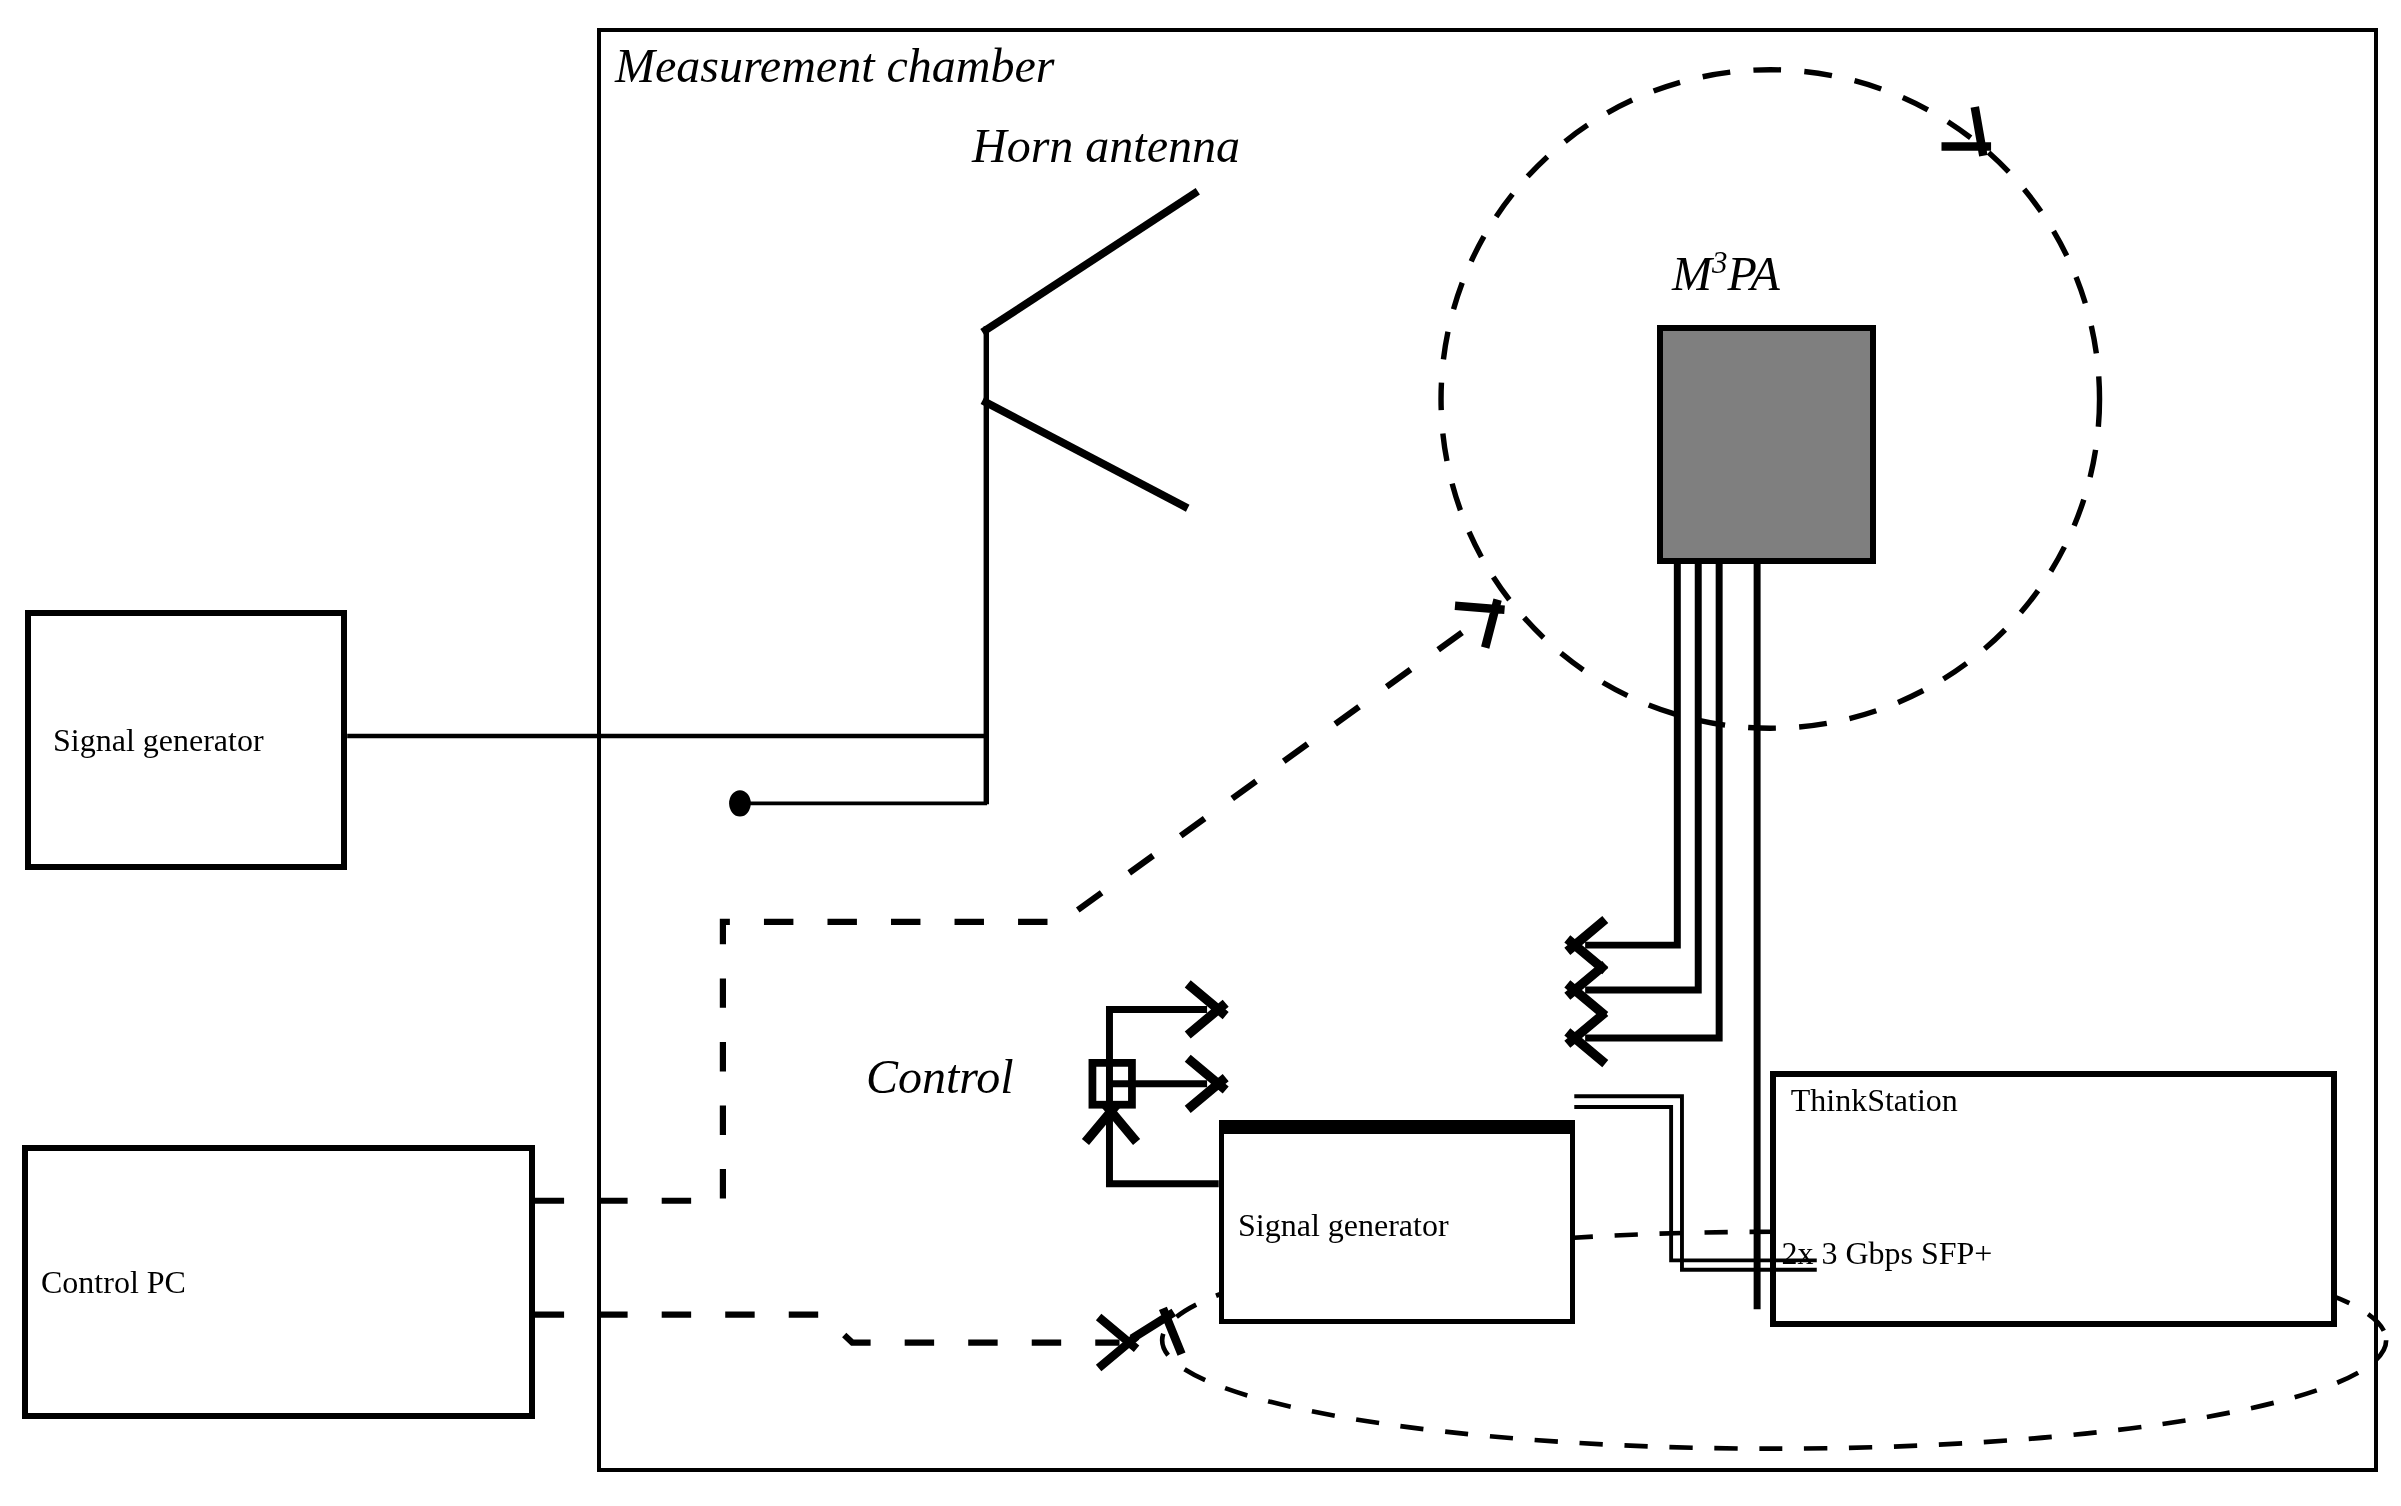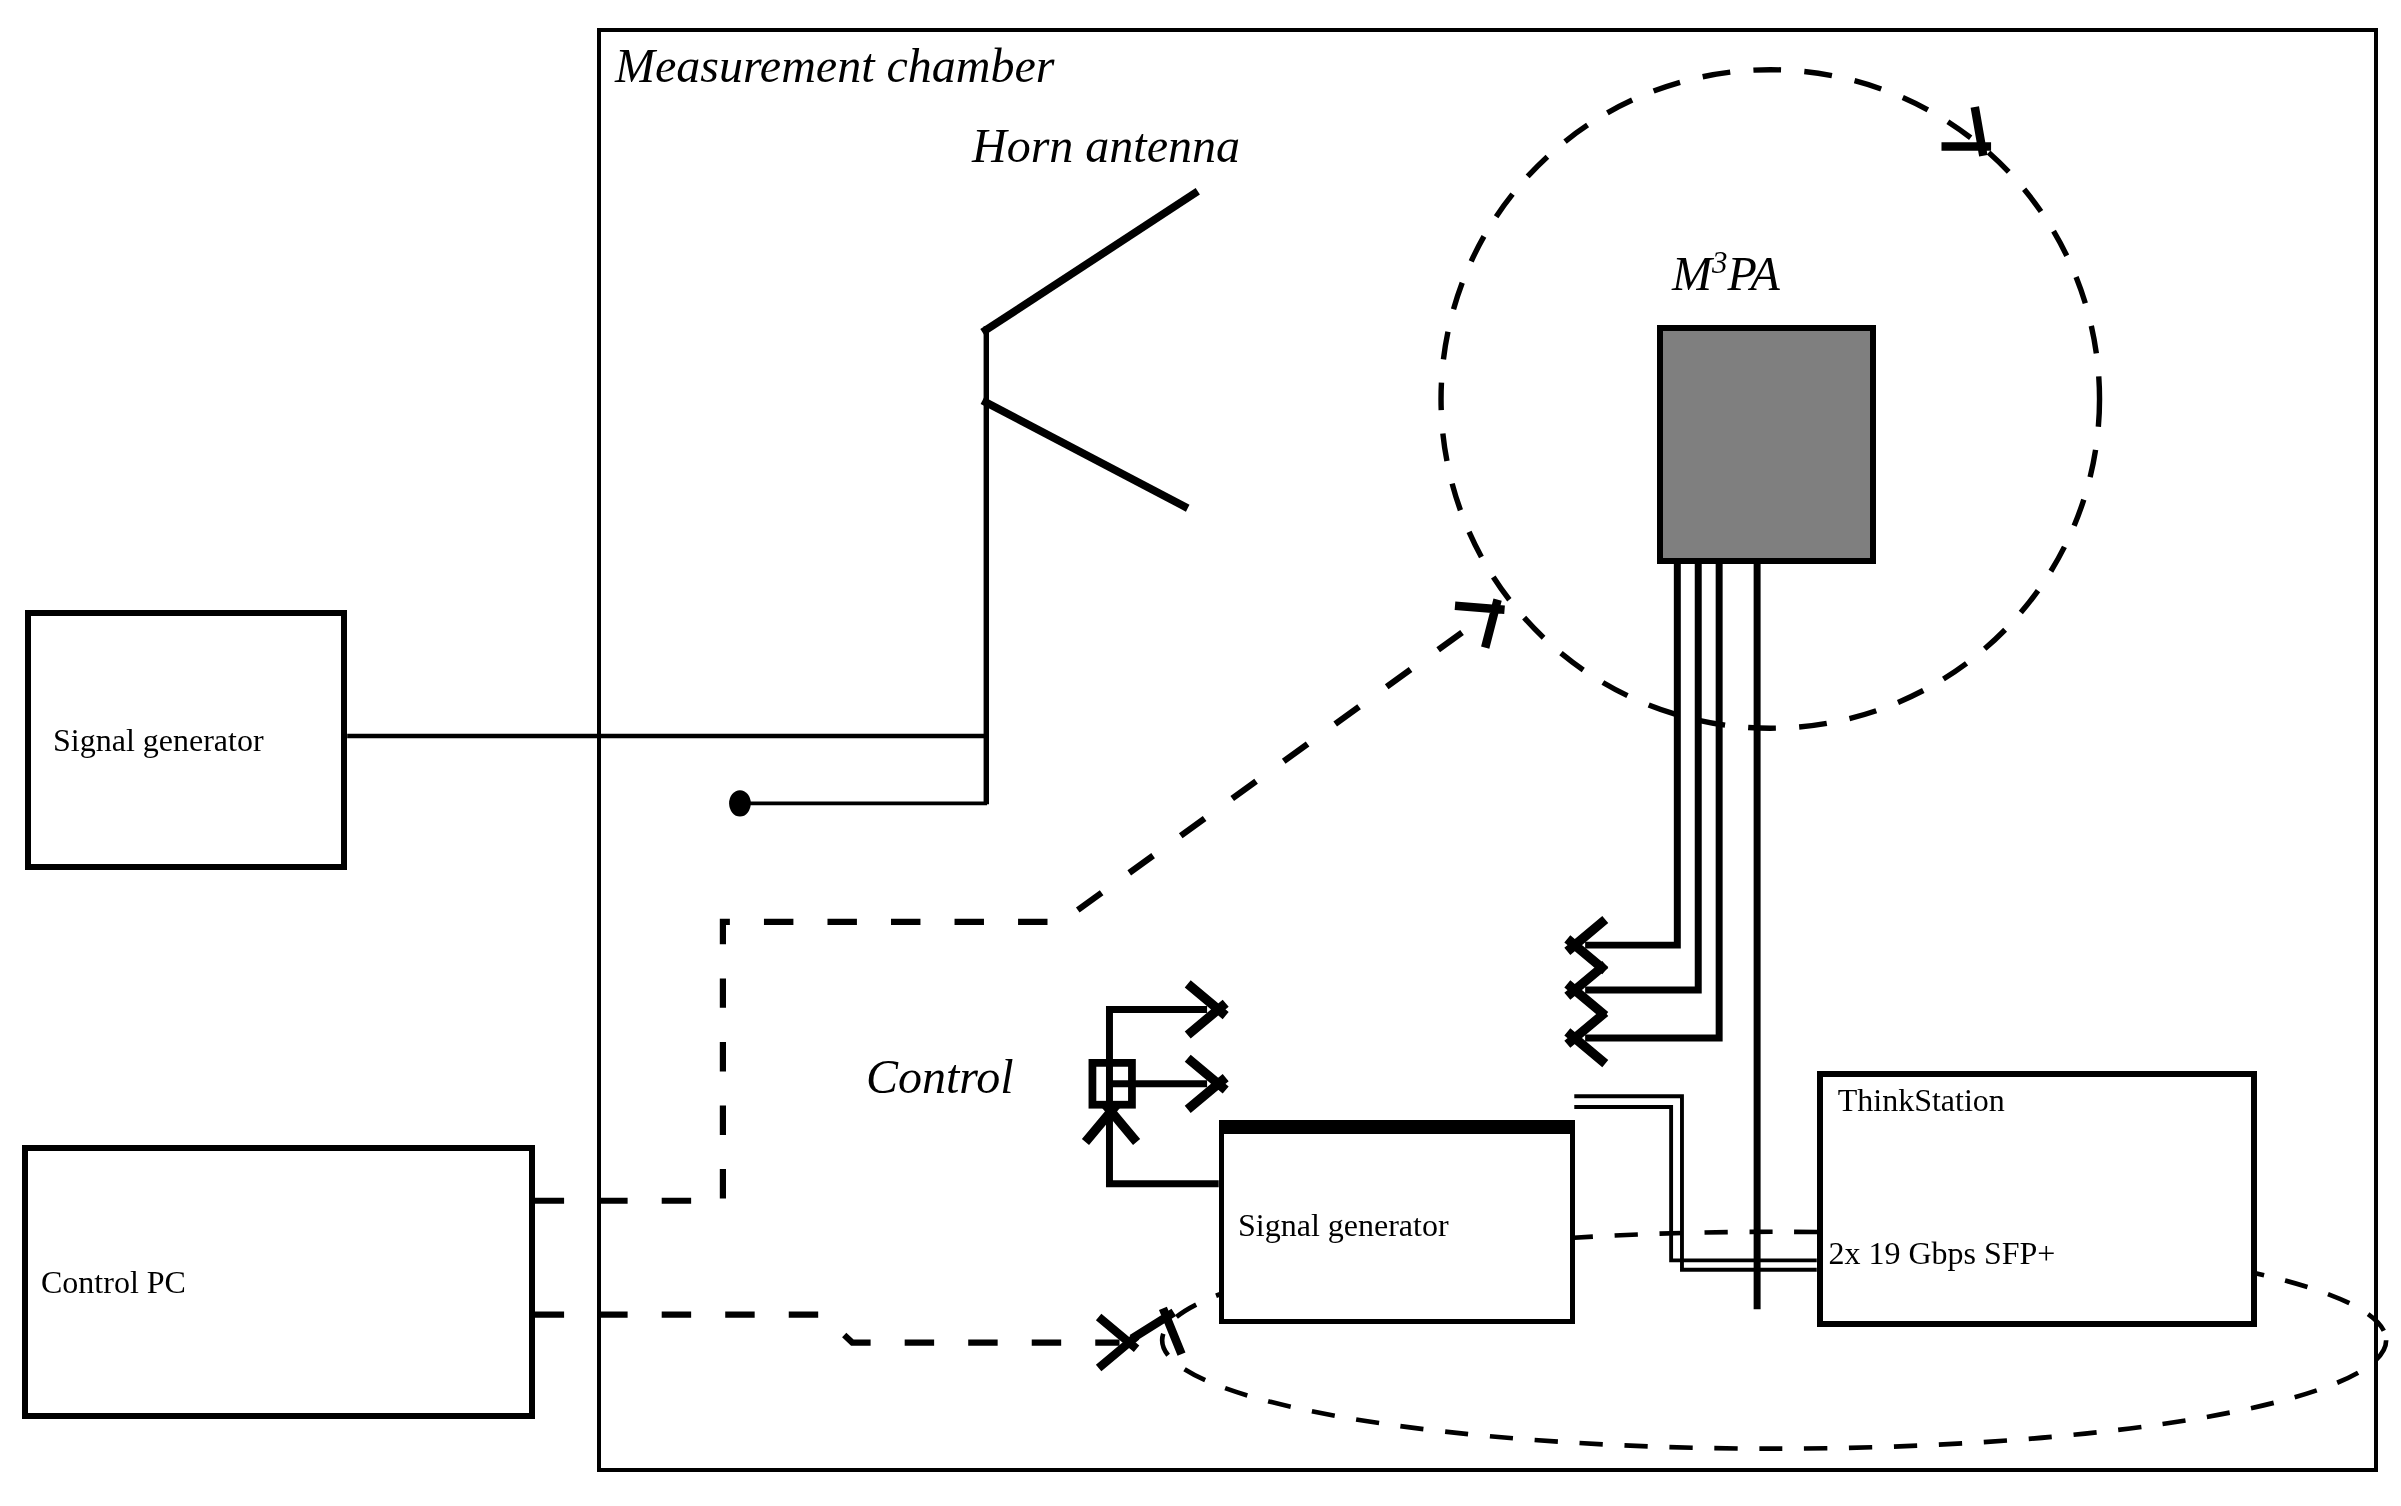--- a/index.html
+++ b/index.html
@@ -20,21 +20,21 @@
   #chamber { left:597px; top:28px; width:1781px; height:1444px; border-width:4.6px; background:none; z-index:5; }
   #box-siggen { left:25px; top:610px; width:322px; height:260px; }
   #box-siggen .lbl { padding-left:22px; }
   #box-controlpc { left:22px; top:1145px; width:513px; height:274px; }
   #box-controlpc .lbl { padding-left:13px; }
   #box-n310 { left:1219px; top:930px; width:356px; height:200px; border-width:5.4px; }
   #box-n310 .lbl { padding-left:17px; }
   #box-siggen2 { left:1219px; top:1125px; width:356px; height:199px; border-width:5.4px; }
   #box-siggen2 .lbl { padding-left:14px; }
   #divider { position:absolute; left:1219px; top:1120px; width:356px; height:14px; background:var(--ink); z-index:11; }
-  #box-think { left:1817px; top:1071px; width:440px; height:256px; display:block;text-decoration:underline; }
+  #box-think { left:1770px; top:1071px; width:567px; height:256px; display:block;text-decoration:underline; }
   #box-think .lbl { position:absolute; }
   #think-title { left:14.7px; top:7px; }
   #think-ports { left:5.4px;  top:160px; }
   #box-m3pa { left:1657px; top:325px; width:219px; height:239px; background:var(--m3pa); }
   .floating { position:absolute; z-index:30; font-size:48px; line-height:1; white-space:nowrap;font-style:italic; }
   #lbl-chamber  { left:615px;  top:42px;  }
   #lbl-horn     { left:972px; top:122px; }
   #lbl-m3pa     { left:1672px; top:250px; }
   #lbl-splitter { left:866px; top:1053px; }
   #lbl-rotation { left:603px;  top:1234px; }
@@ -60,21 +60,21 @@
   </div>
 
 
   <div class="box" id="box-siggen2">
     <span class="lbl">Signal generator</span>
   </div>
   <div id="divider"></div>
 
   <div class="box" id="box-think">
     <span class="lbl" id="think-title">ThinkStation</span>
-    <span class="lbl" id="think-ports">2x 19 Gbps SFP+</span>
+    <span class="lbl" id="think-ports">2x 3 Gbps SFP+</span>
   </div>
 
   <div class="box" id="box-m3pa"></div>
 
   <svg id="over" class="layer" viewBox="0 0 3099 1944" fill="none" stroke="#000">
 
     <circle cx="2285" cy="515" r="425" stroke-width="7" stroke-dasharray="36 30"></circle>
 
     <g>
       <path d="M448 950 H1273" stroke-width="6"></path>

